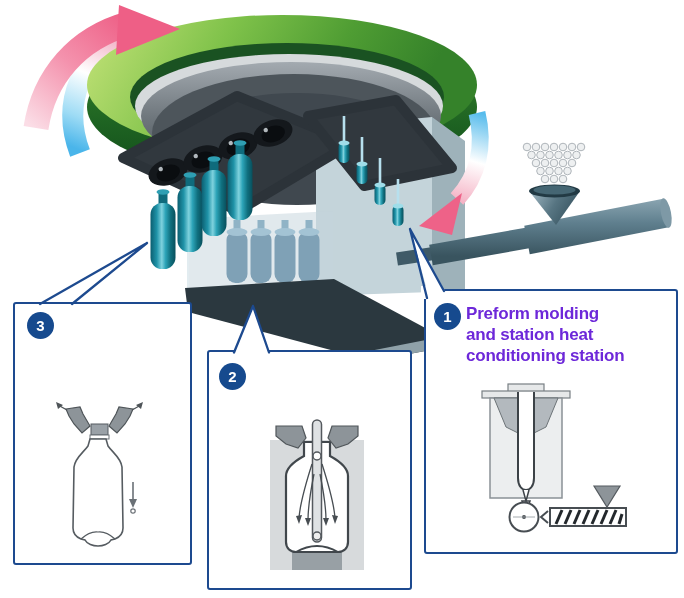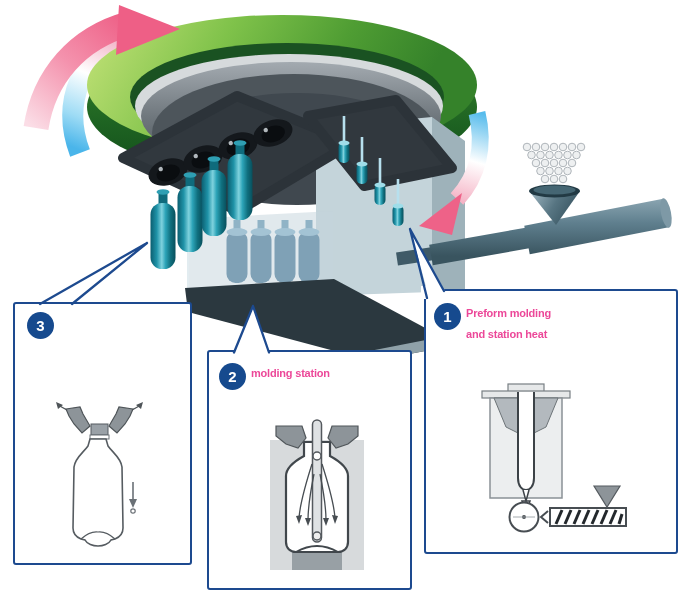--- a/index.html
+++ b/index.html
@@ -10,21 +10,21 @@
   #callout-layer{z-index:3;pointer-events:none;}
   .station-box{position:absolute;background:#fff;border:2.5px solid #1d4a8f;border-radius:3px;
                z-index:2;box-sizing:border-box;}
   #box3{left:13px;top:302px;width:179px;height:263px;padding:8px 10px 0 14px;}
   #box2{left:207px;top:350px;width:205px;height:240px;padding:11px 8px 0 10px;}
   #box1{left:424px;top:289px;width:254px;height:265px;padding:12px 8px 0 8px;}
   .badge{width:27px;height:27px;border-radius:50%;background:#164a8e;color:#fff;
          font-weight:bold;font-size:15px;display:flex;align-items:center;justify-content:center;
          flex:0 0 27px;}
   .head{display:flex;gap:5px;align-items:flex-start;}
-  .title{font-weight:bold;font-size:11px;line-height:21px;color:#ec4899;letter-spacing:-0.2px;}
+  .title{font-weight:bold;font-size:17px;line-height:21px;color:#6d28d9;letter-spacing:-0.2px;}
   .title .line{display:block;white-space:nowrap;}
   #box3 .badge{margin-left:-2px;margin-bottom:13px;}
   .illus{position:absolute;}
   #illus3{left:32px;top:96px;}
   #illus2{left:53px;top:64px;}
   #illus1{left:42px;top:92px;}
 </style>
 </head>
 <body>
 
@@ -281,21 +281,20 @@
       <polygon points="82,99 90,99 86,108" fill="#6a7076"></polygon>
       <circle cx="86" cy="111" r="2.2" fill="none" stroke="#6a7076" stroke-width="1.2"></circle>
     </g>
   </svg>
 </div>
 
 <div class="station-box" id="box2">
   <div class="head">
     <div class="badge">2</div>
     <div class="title">
-      <span class="line">molding station</span>
     </div>
   </div>
   <svg class="illus" id="illus2" width="110" height="160" viewBox="0 0 110 160">
     <rect x="8" y="24" width="94" height="130" fill="#d7dadc"></rect>
     <polygon points="30,136 80,136 80,154 30,154" fill="#98a0a5"></polygon>
     <path d="M42,26 L42,40 C31,46 24,52 24,60 L24,126 C24,132 28,136 34,136 L76,136
              C82,136 86,132 86,126 L86,60 C86,52 79,46 68,40 L68,26 Z" fill="#fff" stroke="#41474c" stroke-width="2.2"></path>
     <path d="M34,136 Q55,124 76,136" fill="none" stroke="#41474c" stroke-width="2"></path>
     <g fill="#8d9499" stroke="#50565a" stroke-width="1.2">
       <polygon points="14,10 40,10 44,22 36,32 24,28 14,20"></polygon>
@@ -318,20 +317,21 @@
     </g>
   </svg>
 </div>
 
 <div class="station-box" id="box1">
   <div class="head">
     <div class="badge">1</div>
     <div class="title">
       <span class="line">Preform molding</span>
       <span class="line">and station heat</span>
+      <span class="line">conditioning station</span>
     </div>
   </div>
   <svg class="illus" id="illus1" width="180" height="160" viewBox="0 0 180 160">
     <g>
       <rect x="40" y="1" width="36" height="9" fill="#e6e8e9" stroke="#787f84" stroke-width="1.2"></rect>
       <rect x="14" y="8" width="88" height="7" fill="#e6e8e9" stroke="#787f84" stroke-width="1.2"></rect>
       <rect x="22" y="15" width="72" height="100" fill="#eceeef" stroke="#8a9196" stroke-width="1.5"></rect>
       <polygon points="26,15 50,15 50,50 38,44" fill="#b3b9be" stroke="#6d7478" stroke-width="1"></polygon>
       <polygon points="90,15 66,15 66,50 78,44" fill="#b3b9be" stroke="#6d7478" stroke-width="1"></polygon>
       <path d="M50,9 L50,95 C50,103 54,107 58,107 C62,107 66,103 66,95 L66,9" fill="#fff" stroke="#3c4247" stroke-width="2"></path>

